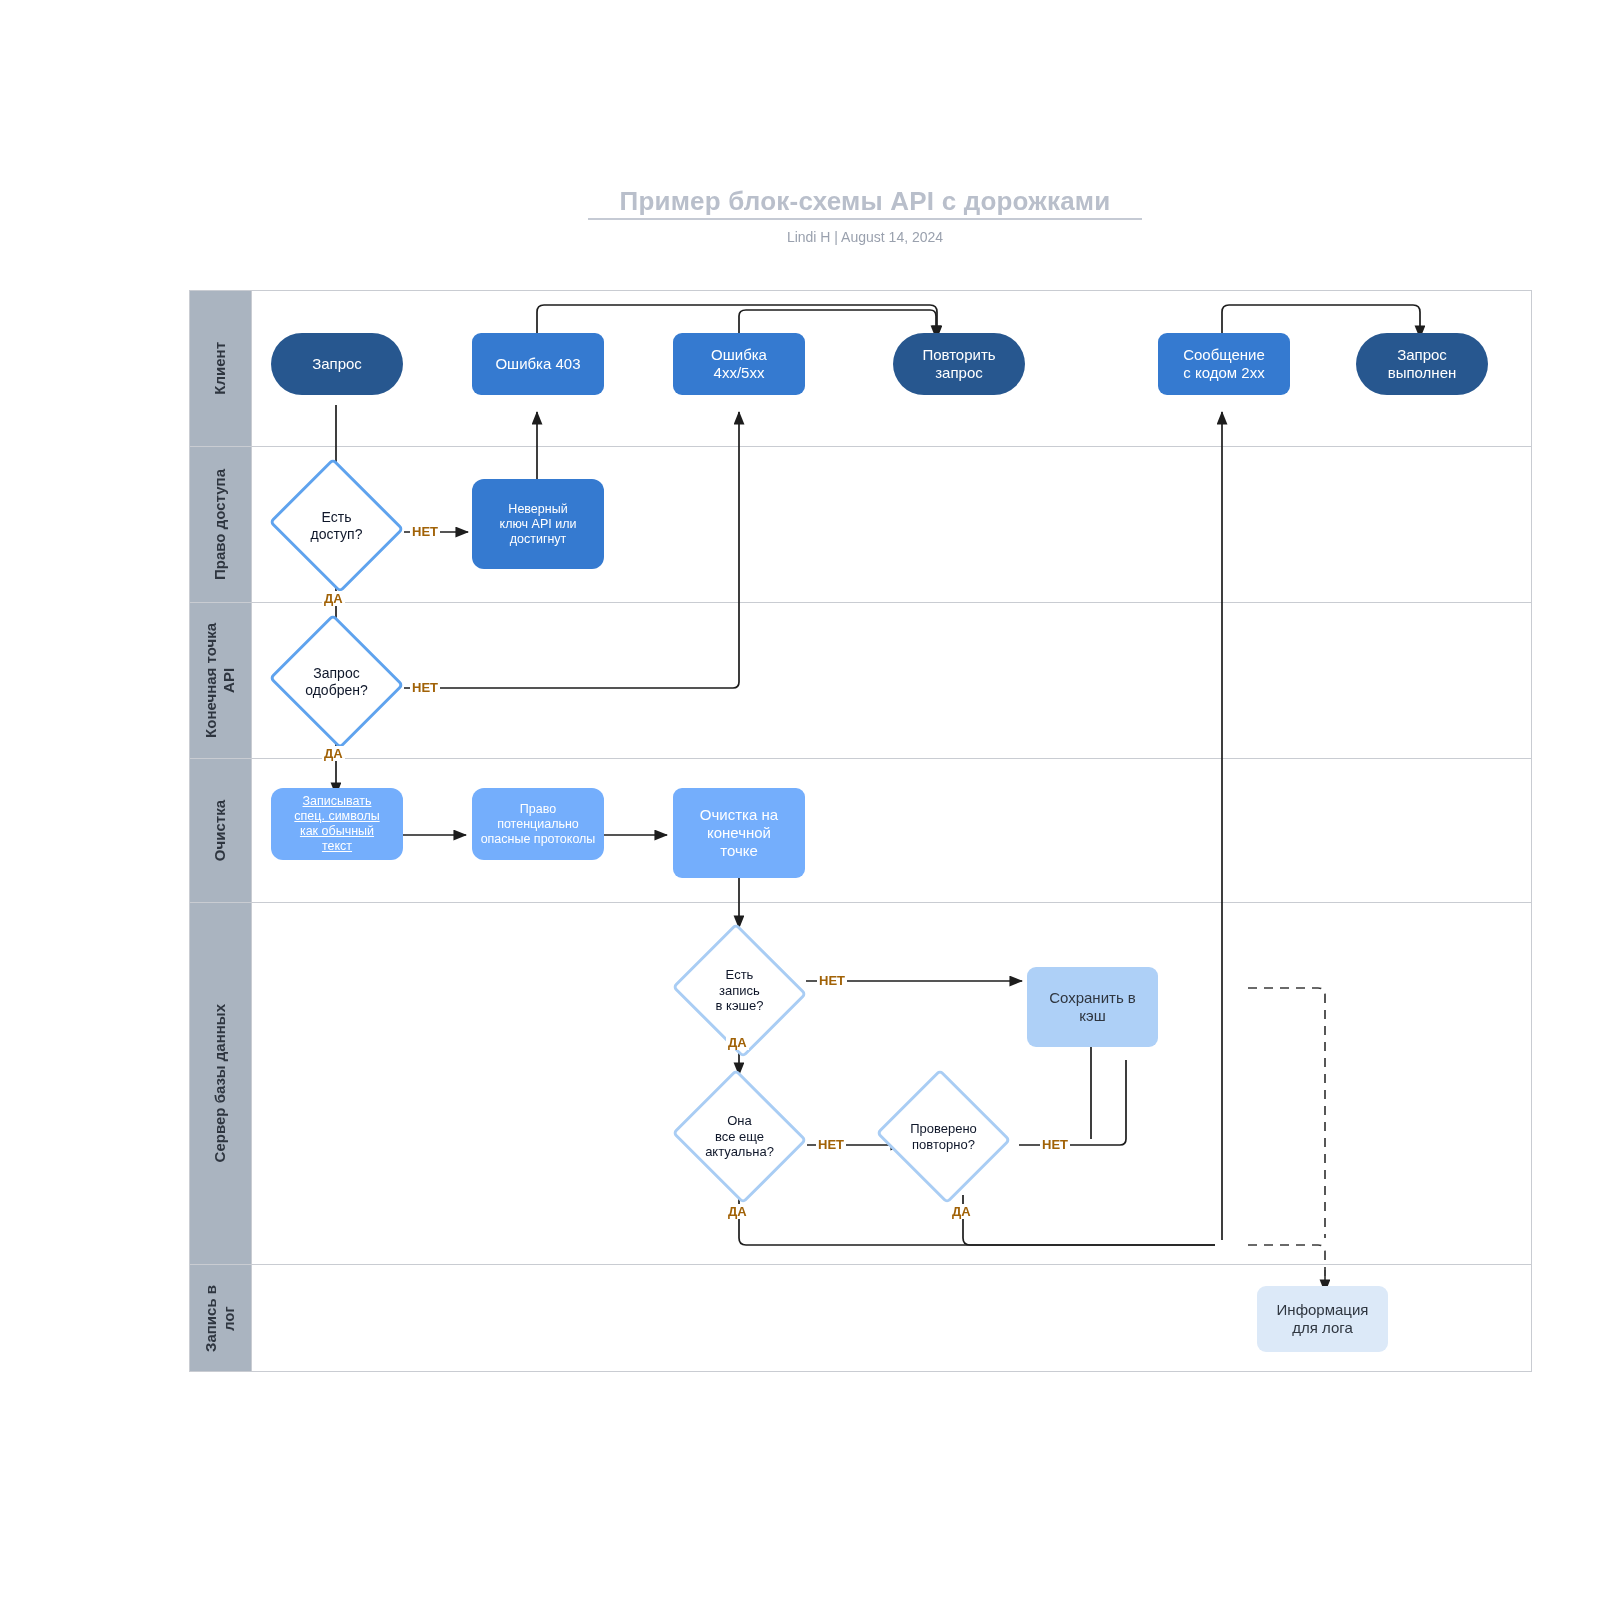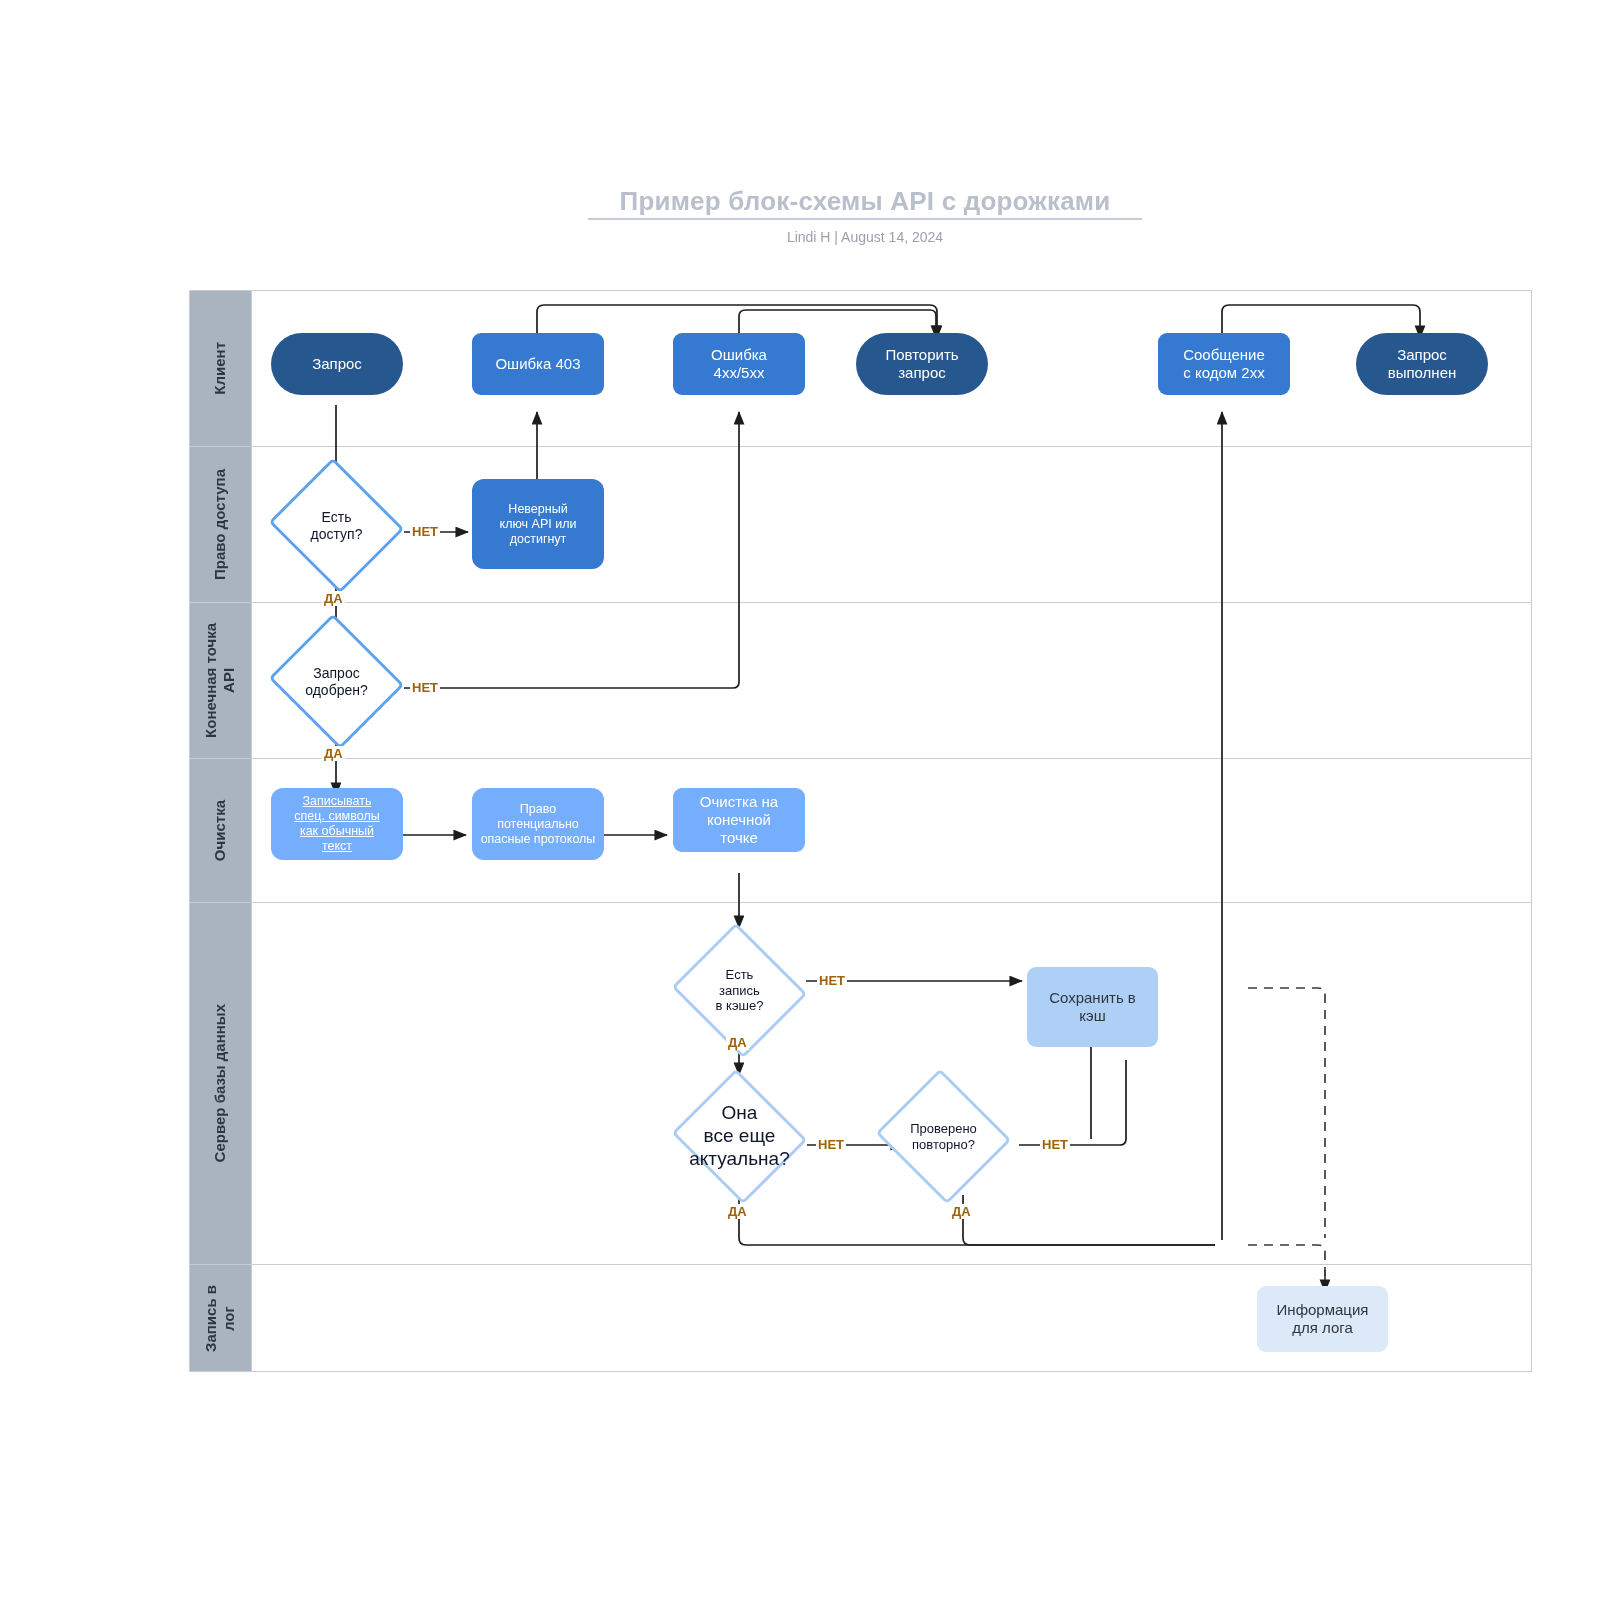--- a/index.html
+++ b/index.html
@@ -65,21 +65,21 @@
 
   <div class="lane" style="top:0;height:156px;">
     <div class="lane-head">
       <span>Клиент</span>
     </div>
     <div class="lane-body">
       <div class="node term" style="left:19px;top:42px;width:132px;height:62px;">Запрос</div>
       <div class="node proc proc-mid" style="left:220px;top:42px;width:132px;height:62px;">Ошибка 403</div>
       <div class="node proc proc-mid" style="left:421px;top:42px;width:132px;height:62px;white-space:pre-line;">Ошибка
 4xx/5xx</div>
-      <div class="node term" style="left:604px;top:42px;width:132px;height:62px;white-space:pre-line;">Повторить
+      <div class="node term" style="left:641px;top:42px;width:132px;height:62px;white-space:pre-line;">Повторить
 запрос</div>
       <div class="node proc proc-mid" style="left:906px;top:42px;width:132px;height:62px;white-space:pre-line;">Сообщение
 с кодом 2xx</div>
       <div class="node term" style="left:1104px;top:42px;width:132px;height:62px;white-space:pre-line;">Запрос
 выполнен</div>
     </div>
   </div>
 
   <div class="lane" style="top:156px;height:156px;">
     <div class="lane-head">
@@ -116,21 +116,21 @@
       <span>Очистка</span>
     </div>
     <div class="lane-body">
       <div class="node proc proc-light small" style="left:19px;top:29px;width:132px;height:72px;white-space:pre-line;text-decoration:underline;">Записывать
 спец. символы
 как обычный
 текст</div>
       <div class="node proc proc-light small" style="left:220px;top:29px;width:132px;height:72px;white-space:pre-line;">Право
 потенциально
 опасные протоколы</div>
-      <div class="node proc proc-light" style="left:421px;top:29px;width:132px;height:64px;white-space:pre-line;">Очистка на
+      <div class="node proc proc-light" style="left:421px;top:29px;width:132px;height:90px;white-space:pre-line;">Очистка на
 конечной
 точке</div>
     </div>
   </div>
 
   <div class="lane" style="top:612px;height:362px;">
     <div class="lane-head">
       <span>Сервер базы данных</span>
     </div>
     <div class="lane-body">
@@ -138,21 +138,21 @@
         <div class="dia"></div>
         <div class="txt" style="white-space:pre-line;font-size:13px;">Есть
 запись
 в кэше?</div>
       </div>
 
       <div class="node proc proc-pale" style="left:775px;top:32px;width:131px;height:80px;white-space:pre-line;">Сохранить в
 кэш</div>
       <div class="dec pale" style="left:437px;top:188px;width:101px;height:91px;">
         <div class="dia"></div>
-        <div class="txt" style="white-space:pre-line;font-size:19px;">Она
+        <div class="txt" style="white-space:pre-line;font-size:13px;">Она
 все еще
 актуальна?</div>
       </div>
       <div class="dec pale" style="left:641px;top:188px;width:101px;height:91px;">
         <div class="dia"></div>
         <div class="txt" style="white-space:pre-line;font-size:13px;">Проверено
 повторно?</div>
       </div>
     </div>
   </div>

